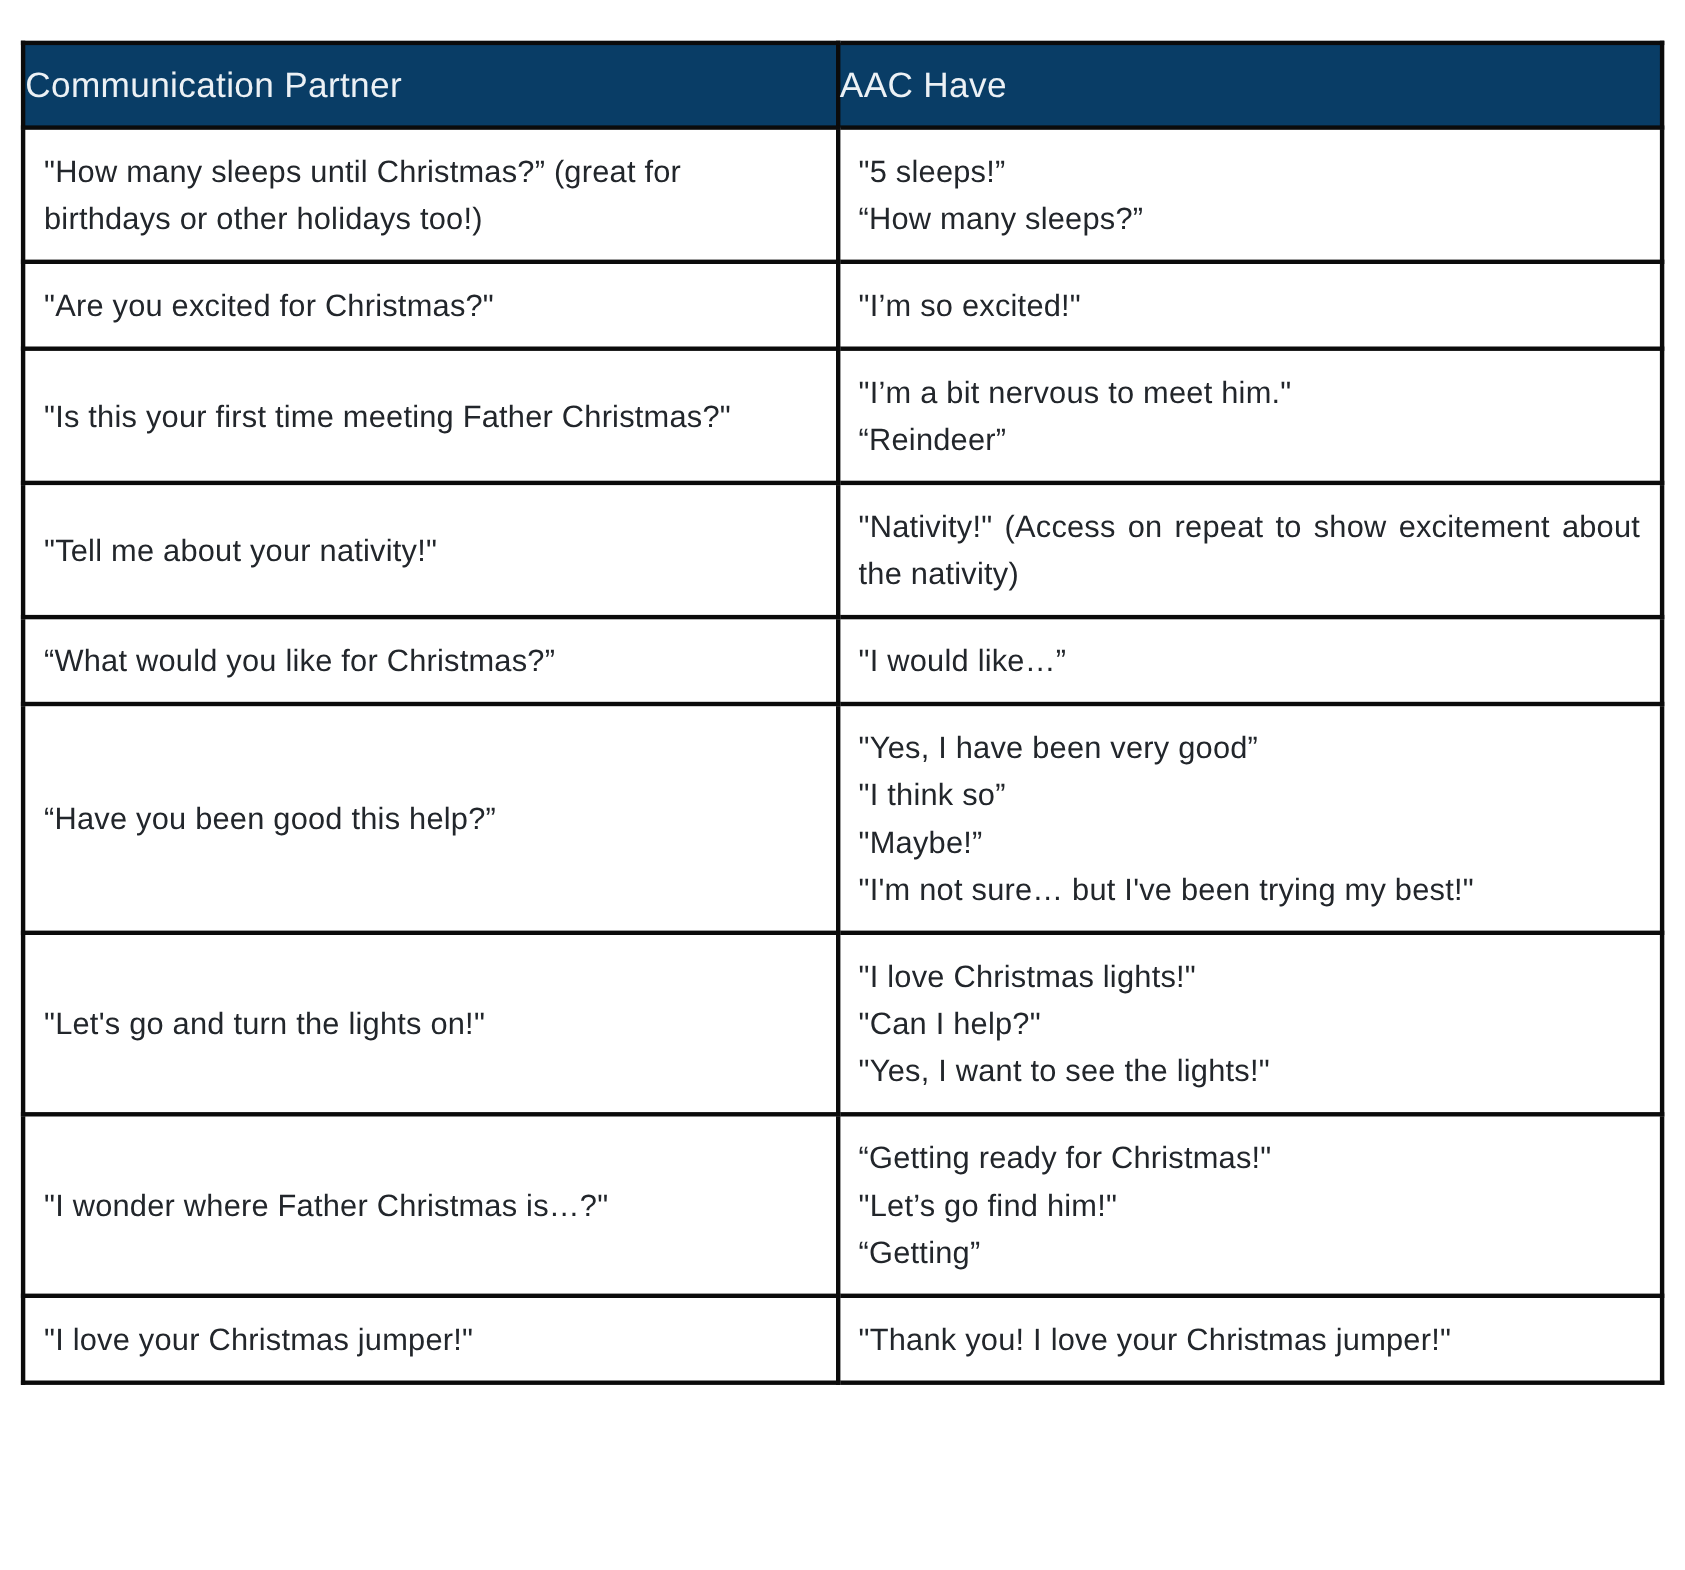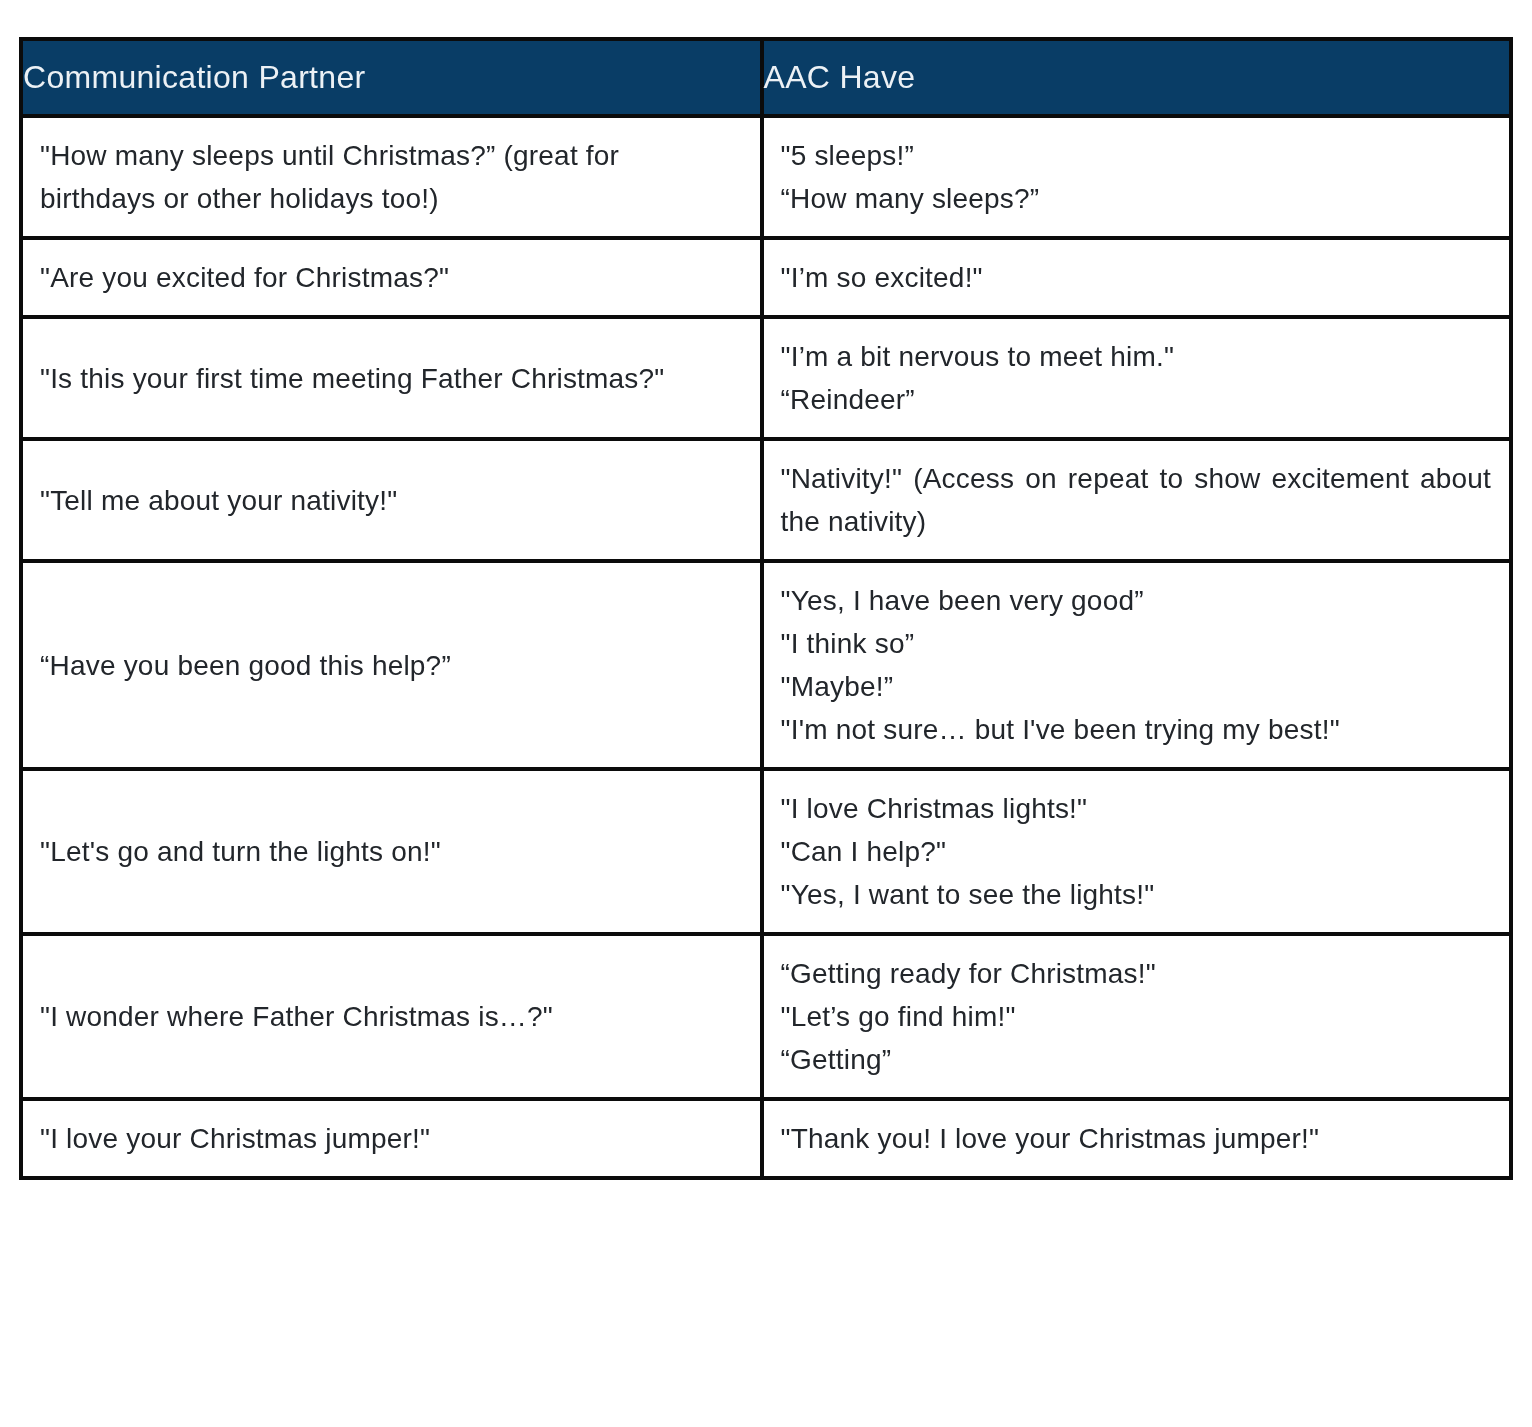--- a/index.html
+++ b/index.html
@@ -103,20 +103,28 @@
         <tr>
           <td>
             <div class="line">"Tell me about your nativity!"</div>
           </td>
           <td class="justify">
             <div class="line">"Nativity!" (Access on repeat to show excitement about the nativity)</div>
           </td>
         </tr>
         <tr>
           <td>
+            <div class="line">“What would you like for Christmas?”</div>
+          </td>
+          <td>
+            <div class="line">"I would like…”</div>
+          </td>
+        </tr>
+        <tr>
+          <td>
             <div class="line">“Have you been good this help?”</div>
           </td>
           <td>
             <div class="line">"Yes, I have been very good”</div>
             <div class="line">"I think so”</div>
             <div class="line">"Maybe!”</div>
             <div class="line">"I'm not sure… but I've been trying my best!"</div>
           </td>
         </tr>
         <tr>

